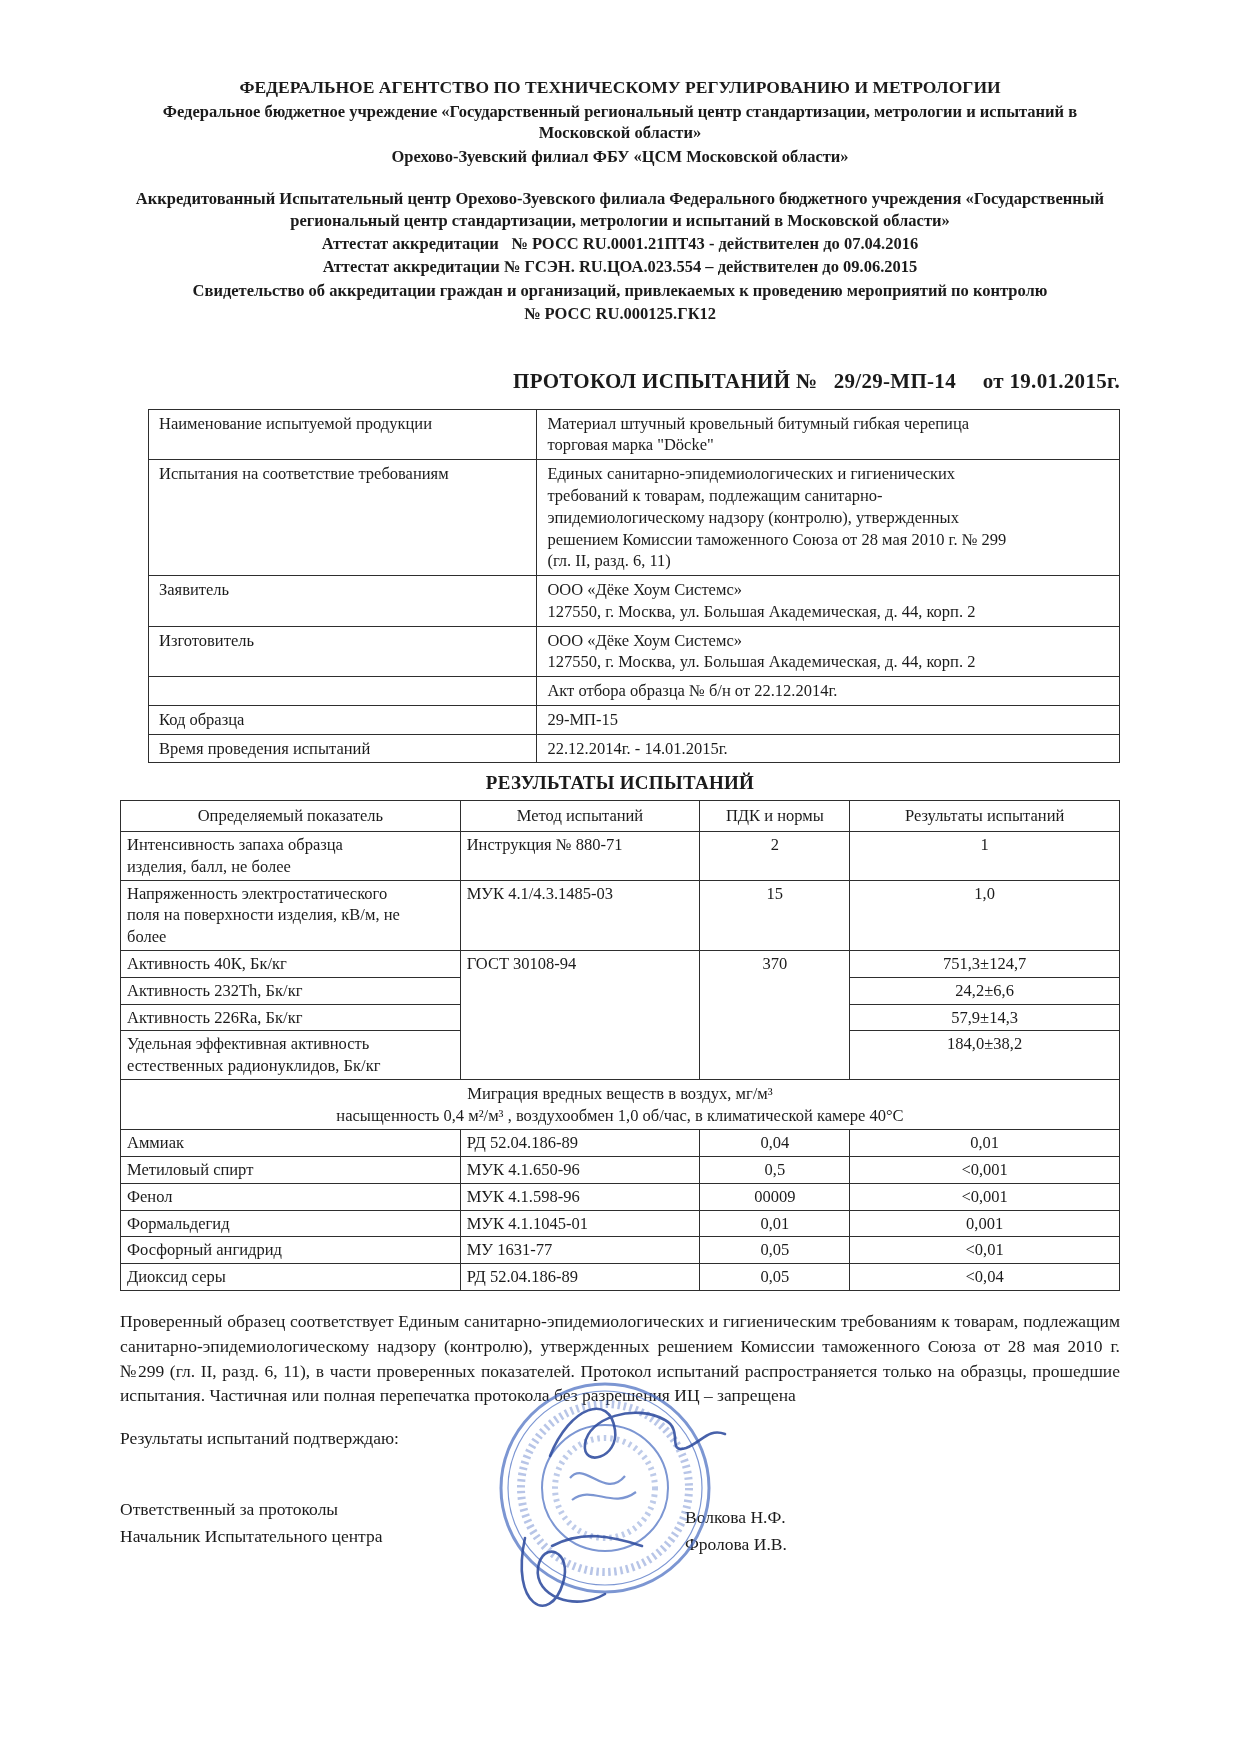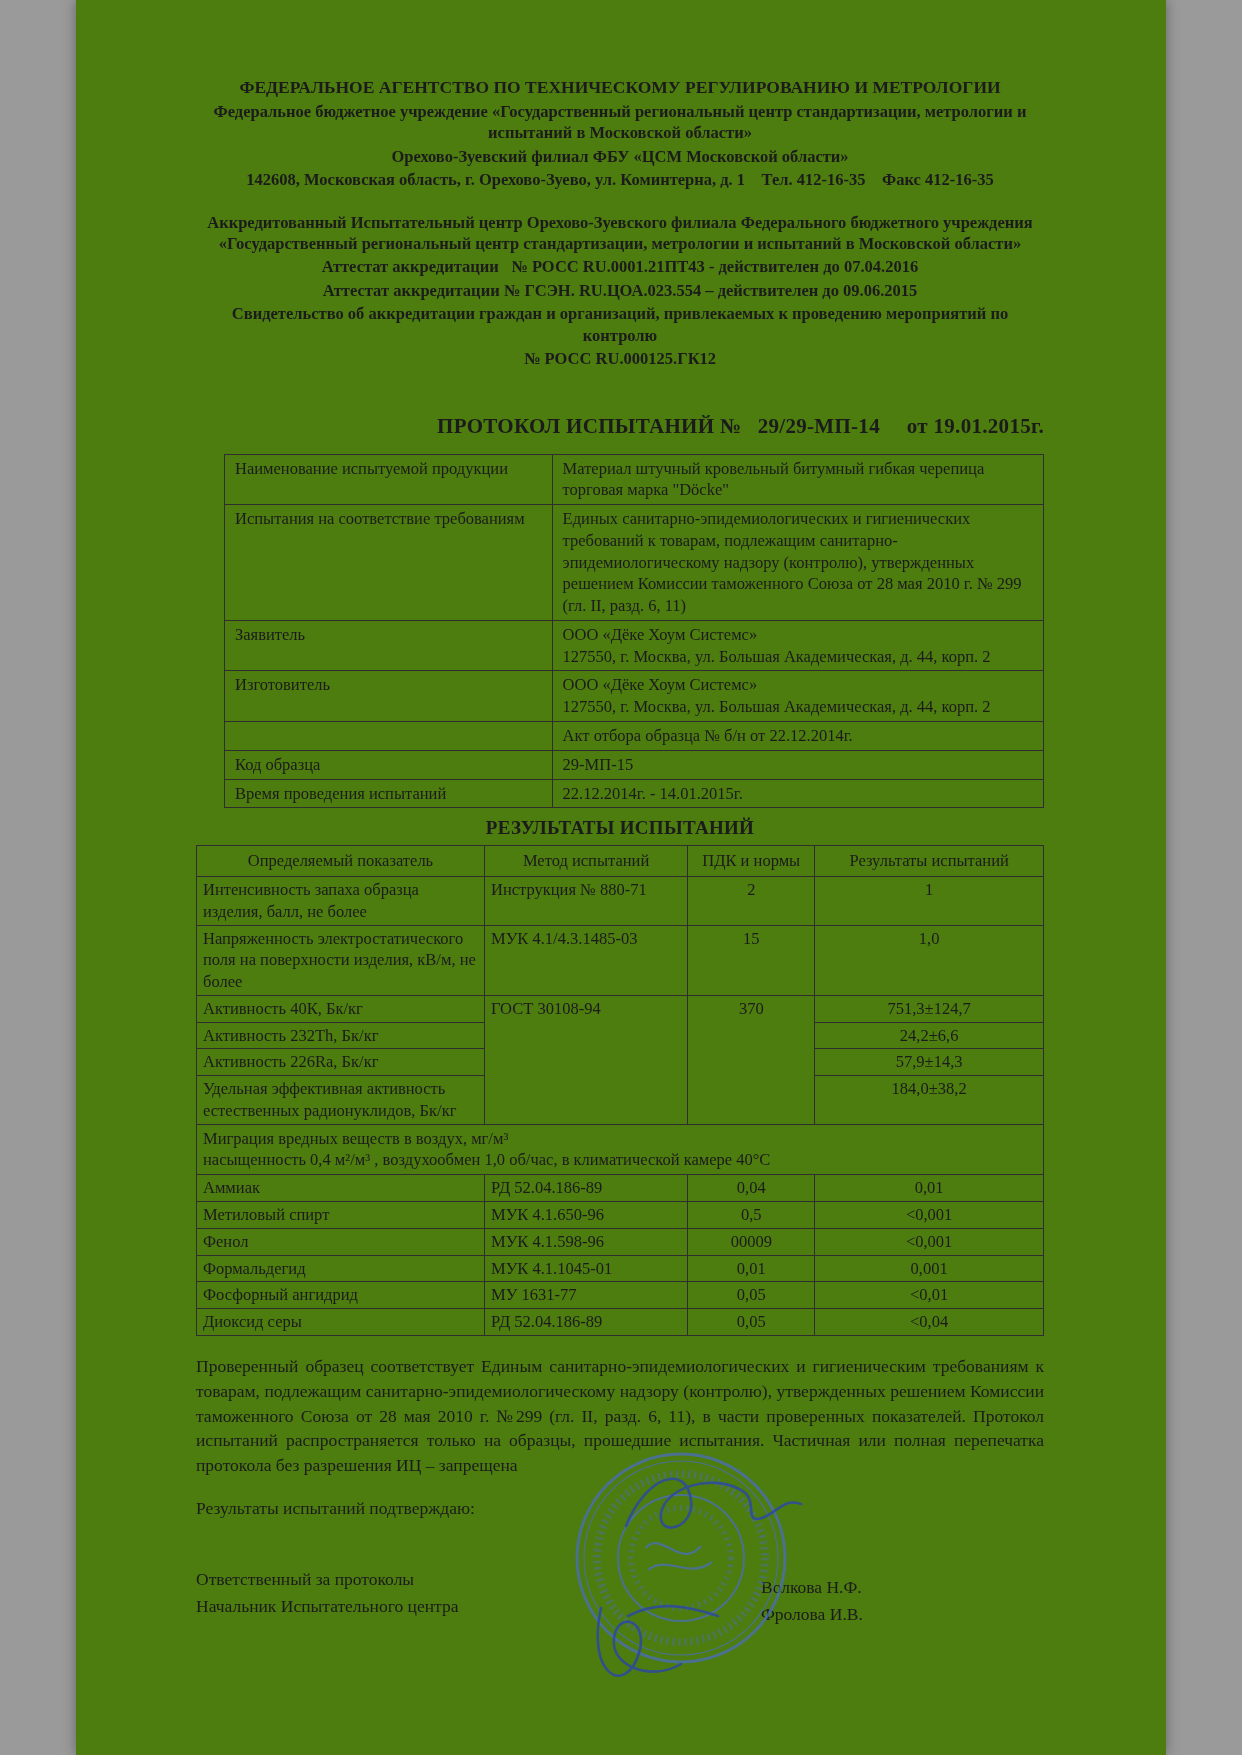--- a/index.html
+++ b/index.html
@@ -1,20 +1,20 @@
 <!DOCTYPE html>
 <html><head>
 <meta charset="utf-8">
 <style>
   * { margin:0; padding:0; box-sizing:border-box; }
   html,body { background:#9a9a9a; }
   body { font-family:"Liberation Serif","DejaVu Serif",serif; }
   .page {
-    width:1090px; height:1755px; margin:0 auto; position:relative;
-    background:#4d7c0f; color:#1b1b1b; overflow:hidden;
+    width:1242px; height:1755px; margin:0 auto; position:relative;
+    background:#ffffff; color:#1b1b1b; overflow:hidden;
     box-shadow:0 0 12px rgba(0,0,0,.35);
   }
   .content { padding:76px 122px 0 120px; }
 
   
   .doc-header { text-align:center; }
   .h1 { font-size:17.5px; font-weight:bold; line-height:1.3; }
   .h2 { font-size:16.5px; font-weight:bold; line-height:1.3; margin-top:2px; }
   .accred { margin-top:21px; }
 
@@ -26,21 +26,21 @@
   td, th { border:1px solid #2e2e2e; font-size:16.5px; line-height:1.32; padding:3px 10px; vertical-align:top; text-align:left; }
   .t1 { margin-top:15px; margin-left:28px; width:calc(100% - 28px); }
   .t1 .lbl { width:40%; }
   .val, .pre { white-space:pre-line; }
 
   .rtitle { text-align:center; font-weight:bold; font-size:19px; margin-top:9px; letter-spacing:.3px; }
   .t2 { margin-top:6px; width:100%; }
   .t2 th { font-weight:normal; text-align:center; vertical-align:middle; padding:4px 6px; }
   .t2 td { padding:2px 6px; }
   .ctr { text-align:center; }
-  .sect td { text-align:left; padding:3px 6px; }
+  .sect td { text-align:center; padding:3px 6px; }
 
   
   .concl { margin-top:18px; font-size:17.5px; line-height:1.42; text-align:justify; }
   .sign { position:relative; margin-top:20px; font-size:17.5px; }
   .srow { position:relative; margin-top:6px; }
   .srow .name { position:absolute; left:565px; top:8px; }
   .r2 { margin-top:50px; }
 
   
   .stamp-layer { position:absolute; left:310px; top:-60px; z-index:2; pointer-events:none; }
@@ -48,21 +48,20 @@
 </head>
 <body>
 
 <div class="page">
   <div class="content">
 
     <div class="doc-header">
       <div class="h1">ФЕДЕРАЛЬНОЕ АГЕНТСТВО ПО ТЕХНИЧЕСКОМУ РЕГУЛИРОВАНИЮ И МЕТРОЛОГИИ</div>
       <div class="h2">Федеральное бюджетное учреждение «Государственный региональный центр стандартизации, метрологии и испытаний в Московской области»</div>
       <div class="h2">Орехово-Зуевский филиал ФБУ «ЦСМ Московской области»</div>
-      <div class="h2">142608, Московская область, г. Орехово-Зуево, ул. Коминтерна, д. 1 Тел. 412-16-35 Факс 412-16-35</div>
       <div class="accred">
         <div class="h2">Аккредитованный Испытательный центр Орехово-Зуевского филиала Федерального бюджетного учреждения «Государственный региональный центр стандартизации, метрологии и испытаний в Московской  области»</div>
         <div class="h2">Аттестат аккредитации  № РОСС RU.0001.21ПТ43 - действителен до 07.04.2016</div>
         <div class="h2">Аттестат аккредитации № ГСЭН. RU.ЦОА.023.554 – действителен до 09.06.2015</div>
         <div class="h2">Свидетельство об аккредитации граждан и организаций, привлекаемых к проведению мероприятий по контролю</div>
         <div class="h2">№ РОСС RU.000125.ГК12</div>
       </div>
     </div>
 
     <div class="title">ПРОТОКОЛ ИСПЫТАНИЙ №  29/29-МП-14  от 19.01.2015г.</div>

